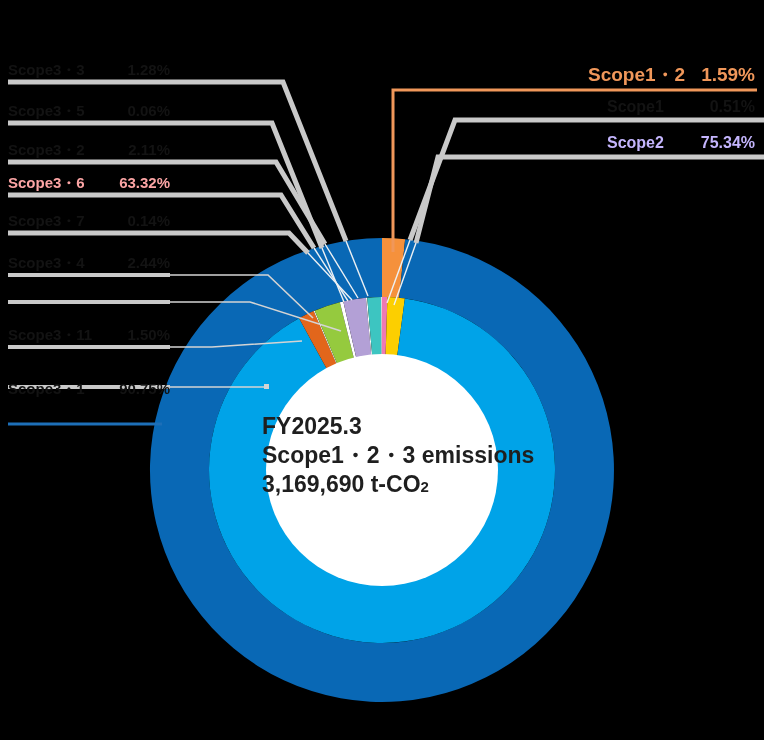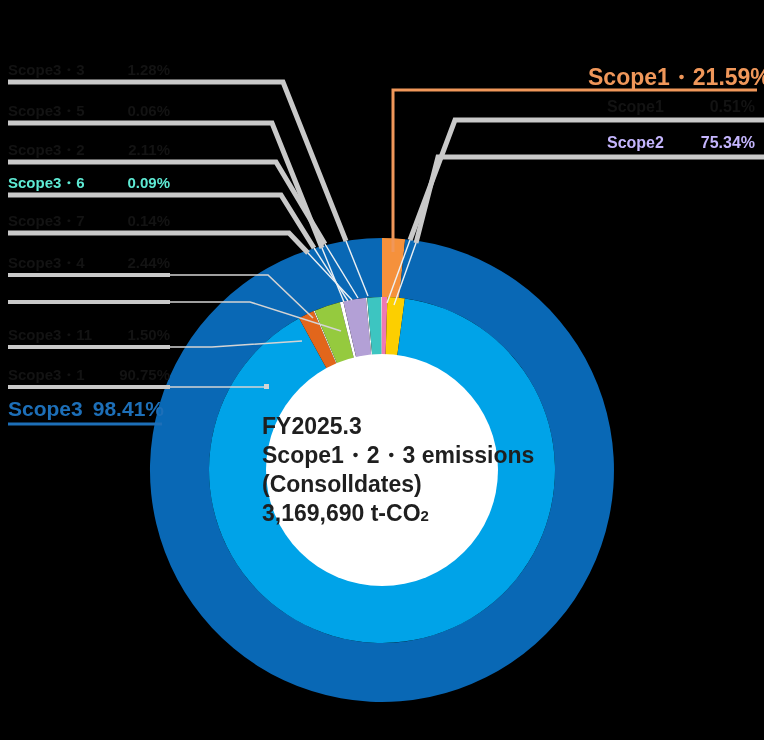--- a/index.html
+++ b/index.html
@@ -5,24 +5,24 @@
   html,body{margin:0;padding:0;background:#000;}
   .stage{
     position:relative;width:764px;height:740px;background:#000000;
     font-family:"Liberation Sans","DejaVu Sans",sans-serif;overflow:hidden;
   }
   svg.donut{position:absolute;left:0;top:0;}
   .lbl{position:absolute;display:flex;justify-content:space-between;align-items:baseline;font-weight:700;white-space:nowrap;}
   
   .lrow{left:8px;width:162px;font-size:15px;color:#131313;}
   .l1{top:61px;}  .l2{top:102px;} .l3{top:141px;}
-  .l4{top:174px;color:#5eead4;} .l5{top:212px;} .l6{top:254px;}
-  .l7{top:281px;color:#28303e;} .l8{top:326px;} .l9{top:366px;}
+  .l4{top:174px;color:#fca5a5;} .l5{top:212px;} .l6{top:254px;}
+  .l7{top:281px;color:#28303e;} .l8{top:326px;} .l9{top:380px;}
   .scope3{left:8px;top:397px;width:156px;font-size:21px;color:#1d6fb8;}
-  .r-orange{left:588px;top:62px;width:167px;font-size:23px;color:#f0975a;}
+  .r-orange{left:588px;top:62px;width:167px;font-size:19px;color:#f0975a;}
   .r-s1{left:607px;top:98px;width:148px;font-size:16px;color:#131313;}
   .r-s2{left:607px;top:134px;width:148px;font-size:16px;color:#c4b5fd;}
   .center-text{
     position:absolute;left:262px;top:412px;width:240px;text-align:left;
     color:#1f1f1f;font-size:23px;font-weight:700;line-height:29px;
   }
   .center-text .sub{font-size:15px;}
   .center-text div{white-space:nowrap;}
 </style>
 </head>
@@ -79,57 +79,52 @@
   <div class="lbl lrow l2">
     <span>Scope3・5</span>
     <span>0.06%</span>
   </div>
   <div class="lbl lrow l3">
     <span>Scope3・2</span>
     <span>2.11%</span>
   </div>
   <div class="lbl lrow l4">
     <span>Scope3・6</span>
-    <span>0.09%</span>
+    <span>63.32%</span>
   </div>
   <div class="lbl lrow l5">
     <span>Scope3・7</span>
     <span>0.14%</span>
   </div>
   <div class="lbl lrow l6">
     <span>Scope3・4</span>
     <span>2.44%</span>
   </div>
   <div class="lbl lrow l8">
     <span>Scope3・11</span>
     <span>1.50%</span>
   </div>
   <div class="lbl lrow l9">
     <span>Scope3・1</span>
     <span>90.75%</span>
   </div>
 
-  <div class="lbl scope3">
-    <span>Scope3</span>
-    <span>98.41%</span>
-  </div>
 
   <div class="lbl r-orange">
     <span>Scope1・2</span>
     <span>1.59%</span>
   </div>
   <div class="lbl r-s1">
     <span>Scope1</span>
     <span>0.51%</span>
   </div>
   <div class="lbl r-s2">
     <span>Scope2</span>
     <span>75.34%</span>
   </div>
 
   <div class="center-text">
     <div>FY2025.3</div>
     <div>Scope1・2・3 emissions</div>
-    <div>(Consolldates)</div>
     <div><span>3,169,690 t-CO</span><span class="sub">2</span></div>
   </div>
 
 </div>
 
 </body></html>

